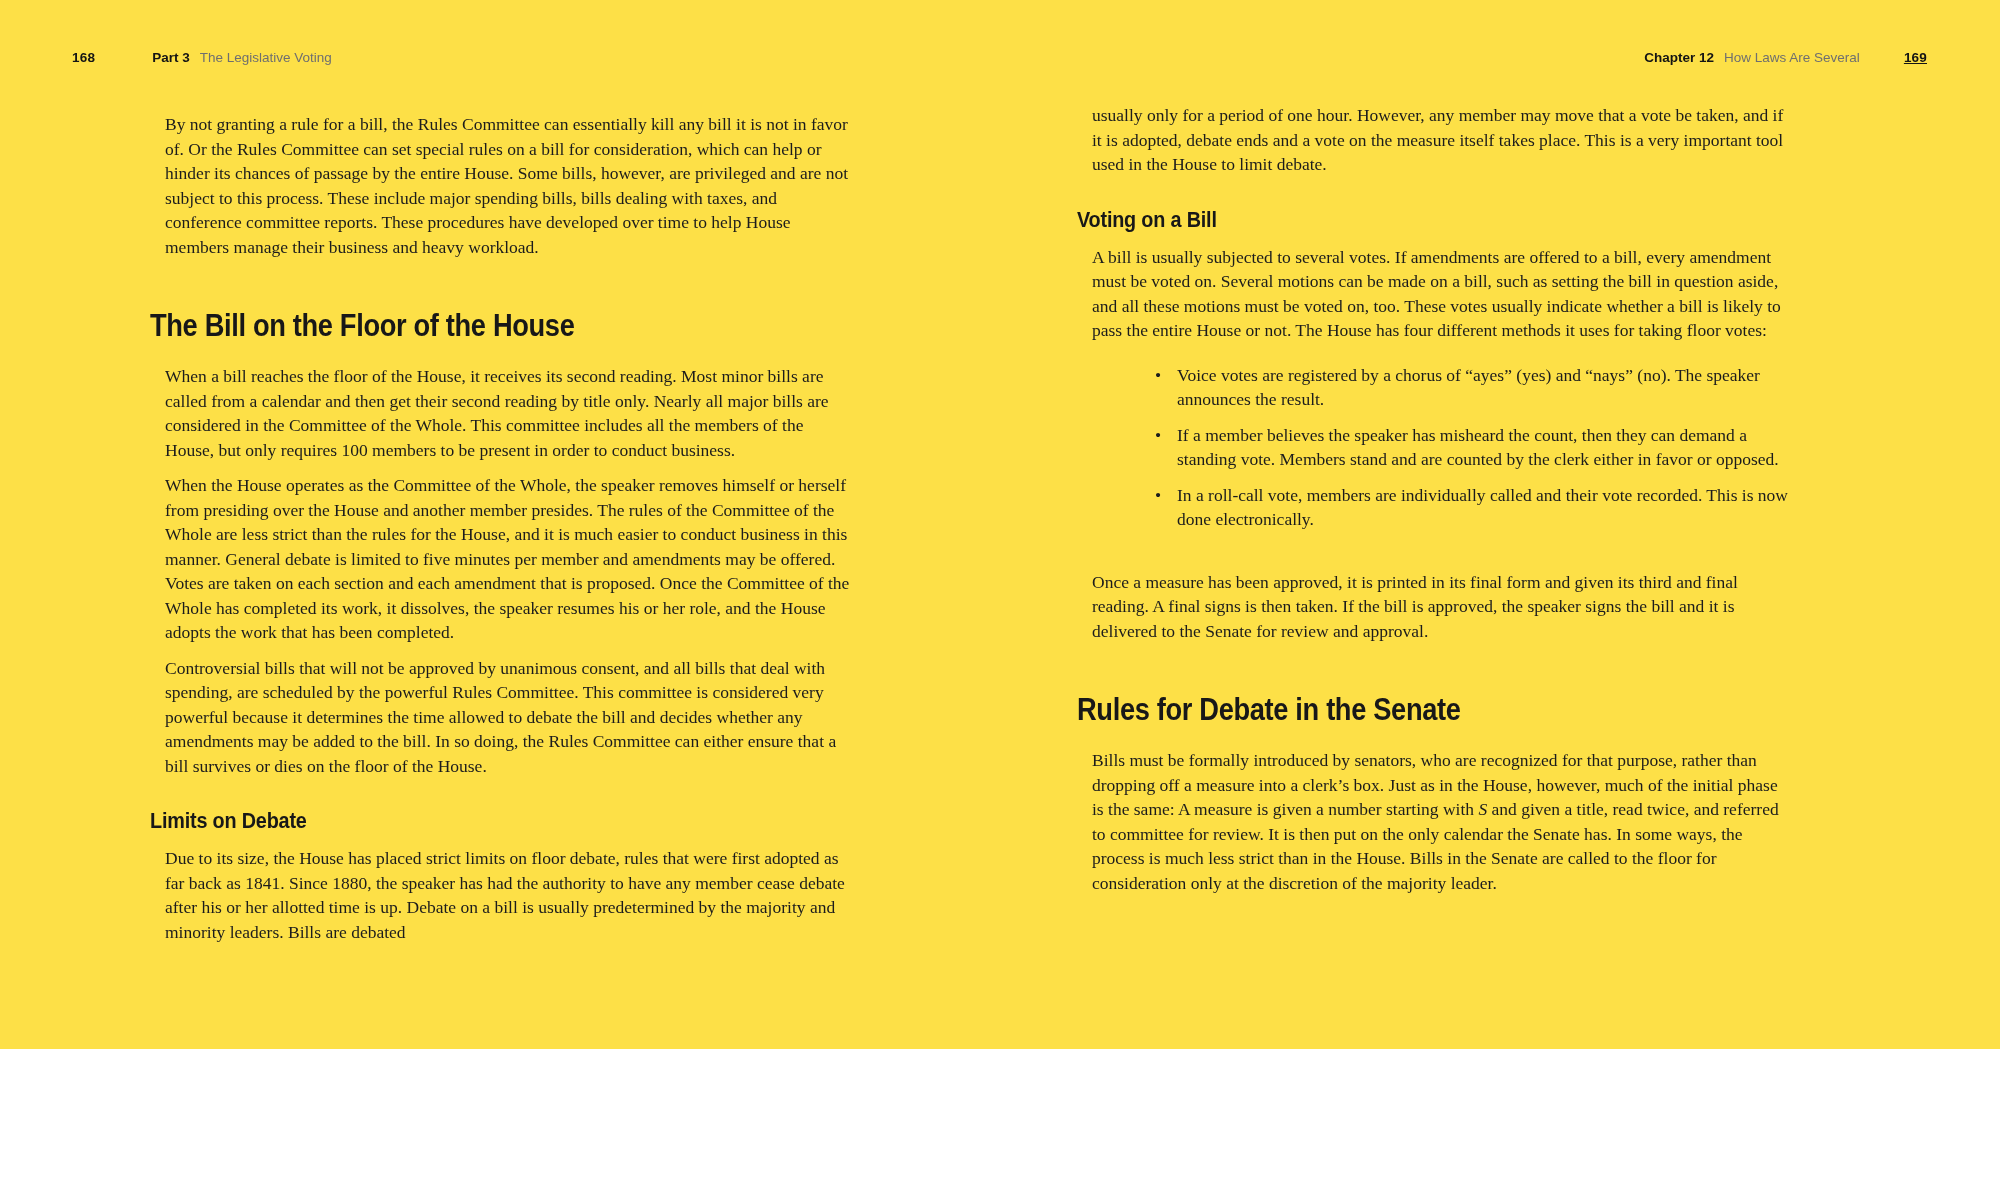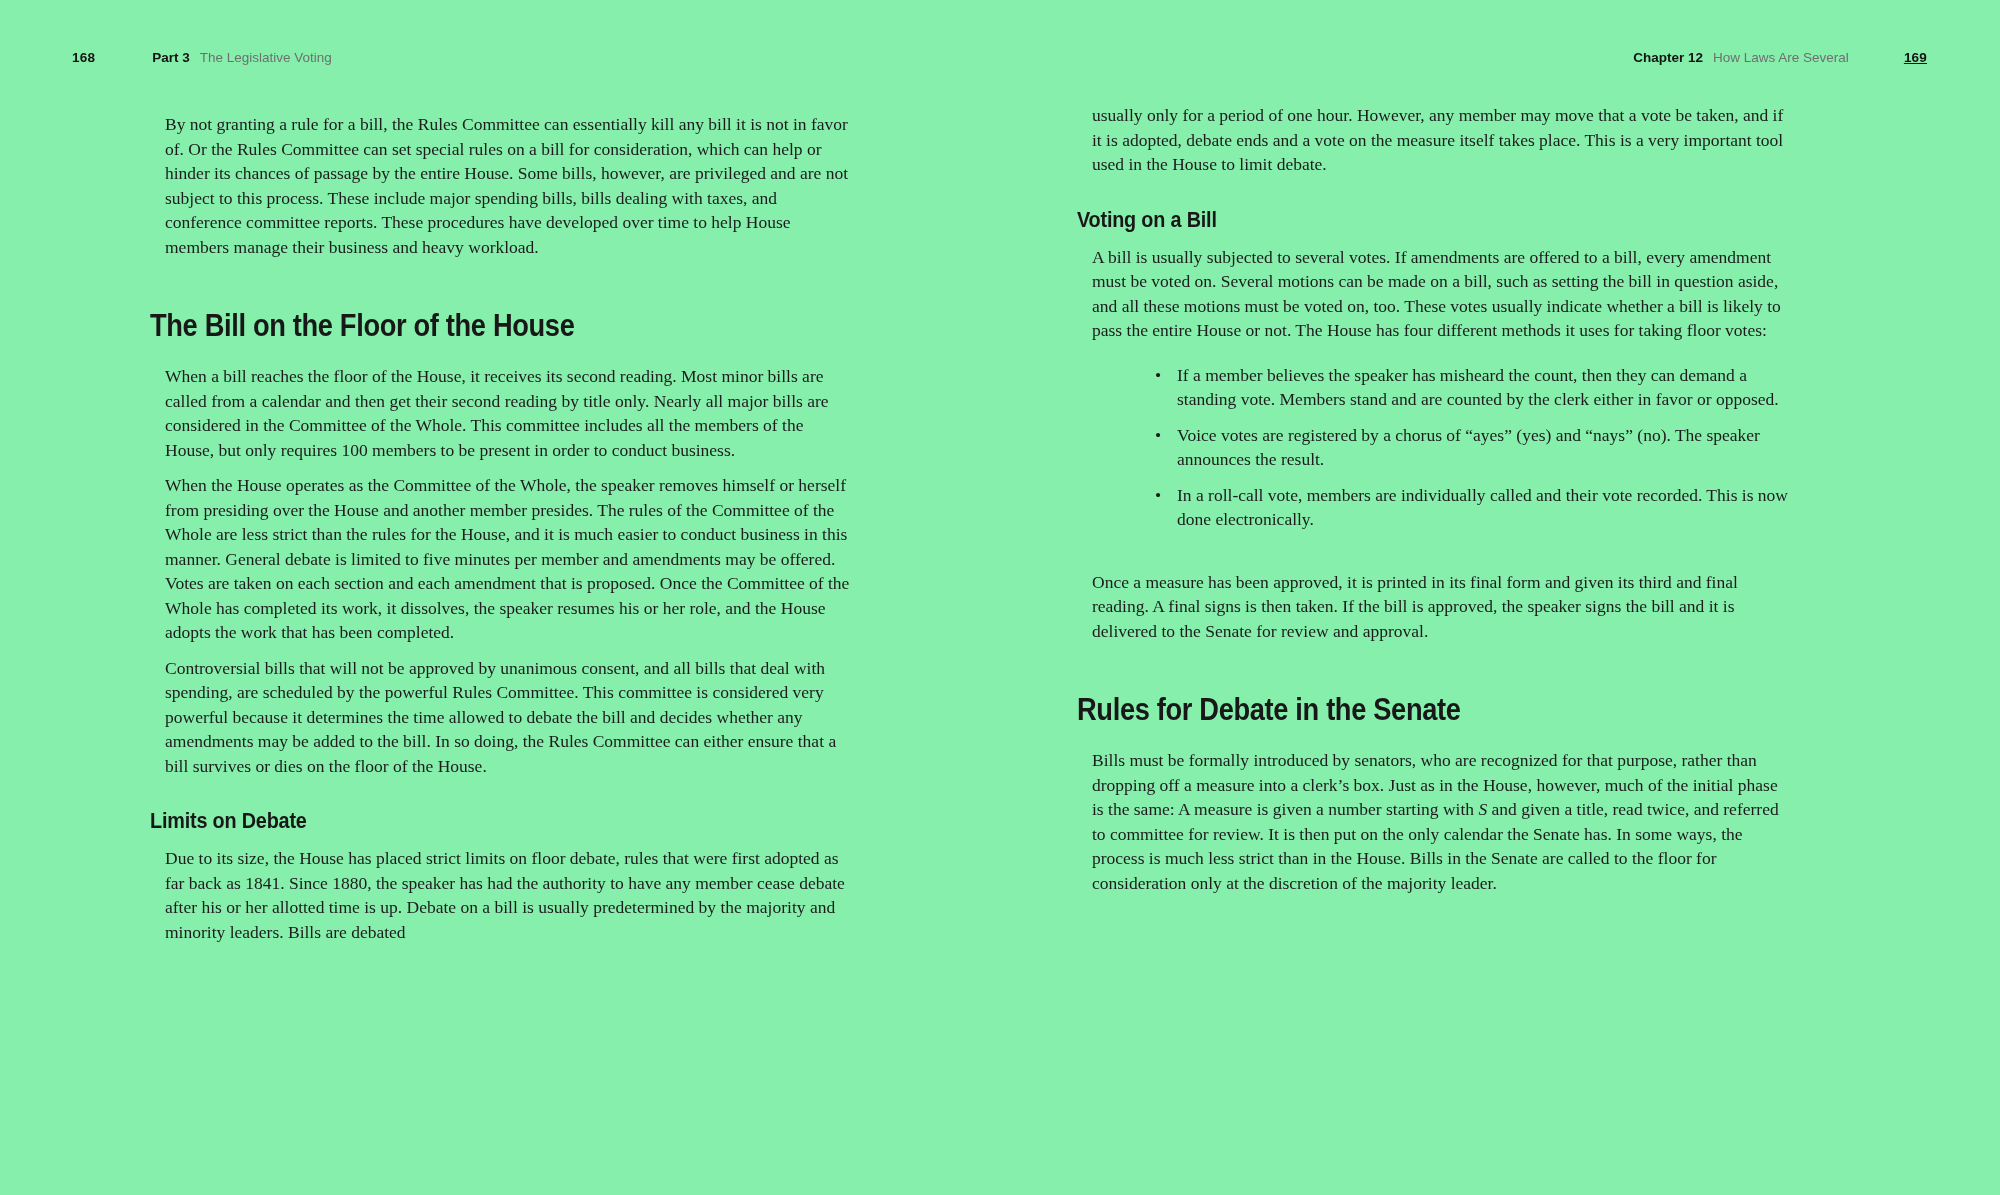--- a/index.html
+++ b/index.html
@@ -3,43 +3,43 @@
 <meta charset="utf-8">
 <style>
   html, body {
     margin: 0;
     padding: 0;
     background: #ffffff;
   }
   .spread {
     position: relative;
     width: 2000px;
-    height: 1195px;
-    background: #86efac;
+    height: 1049px;
+    background: #fde047;
     overflow: hidden;
     color: #1c1c1c;
     font-family: "Liberation Serif", serif;
   }
 
   
   .running-head {
     position: absolute;
     top: 50px;
     display: flex;
     align-items: baseline;
     font-family: "Liberation Sans", sans-serif;
     font-size: 13.5px;
     line-height: 16px;
     white-space: nowrap;
   }
   .running-head.left  { left: 72px; }
   .running-head.right { right: 73px; }
   .folio { font-weight: 700; color: #141414; letter-spacing: 0.2px; }
   .running-head.left .folio  { margin-right: 57px; }
-  .running-head.right .folio { margin-left: 55px; text-decoration: underline; }
+  .running-head.right .folio { margin-left: 44px; text-decoration: underline; }
   .rh-label { font-weight: 700; color: #141414; margin-right: 10px; }
   .rh-title { font-weight: 400; color: #6f6f6f; }
 
   
   .page-col {
     position: absolute;
     top: 103px;
     width: 715px;
   }
   .page-col.left-col  { left: 150px; width: 705px; margin-top: 9px; }
@@ -131,22 +131,22 @@
     <p class="body">Due to its size, the House has placed strict limits on floor debate, rules that were first adopted as far back as 1841. Since 1880, the speaker has had the authority to have any member cease debate after his or her allotted time is up. Debate on a bill is usually predetermined by the majority and minority leaders. Bills are debated</p>
   </main>
 
   <main class="page-col right-col">
     <p class="body">usually only for a period of one hour. However, any member may move that a vote be taken, and if it is adopted, debate ends and a vote on the measure itself takes place. This is a very important tool used in the House to limit debate.</p>
 
     <h2>Voting on a Bill</h2>
     <p class="body">A bill is usually subjected to several votes. If amendments are offered to a bill, every amendment must be voted on. Several motions can be made on a bill, such as setting the bill in question aside, and all these motions must be voted on, too. These votes usually indicate whether a bill is likely to pass the entire House or not. The House has four different methods it uses for taking floor votes:</p>
 
     <ul class="bullet-list">
+      <li>Voice votes are registered by a chorus of “ayes” (yes) and “nays” (no). The speaker announces the result.</li>
       <li>If a member believes the speaker has misheard the count, then they can demand a standing vote. Members stand and are counted by the clerk either in favor or opposed.</li>
-      <li>Voice votes are registered by a chorus of “ayes” (yes) and “nays” (no). The speaker announces the result.</li>
       <li>In a roll-call vote, members are individually called and their vote recorded. This is now done electronically.</li>
     </ul>
 
     <p class="body">Once a measure has been approved, it is printed in its final form and given its third and final reading. A final signs is then taken. If the bill is approved, the speaker signs the bill and it is delivered to the Senate for review and approval.</p>
 
     <h1>Rules for Debate in the Senate</h1>
     <p class="body"><span>Bills must be formally introduced by senators, who are recognized for that purpose, rather than dropping off a measure into a clerk’s box. Just as in the House, however, much of the initial phase is the same: A measure is given a number starting with </span><span class="ital">S</span><span> and given a title, read twice, and referred to committee for review. It is then put on the only calendar the Senate has. In some ways, the process is much less strict than in the House. Bills in the Senate are called to the floor for consideration only at the discretion of the majority leader.</span></p>
   </main>
 
 </div>

